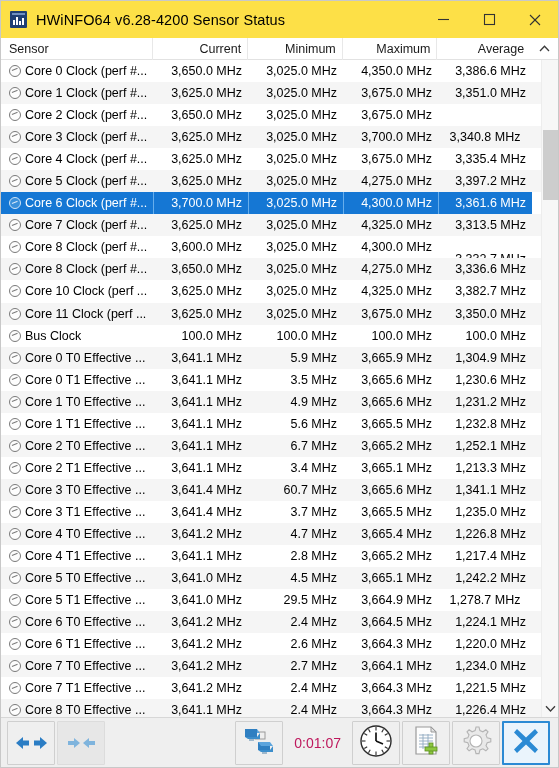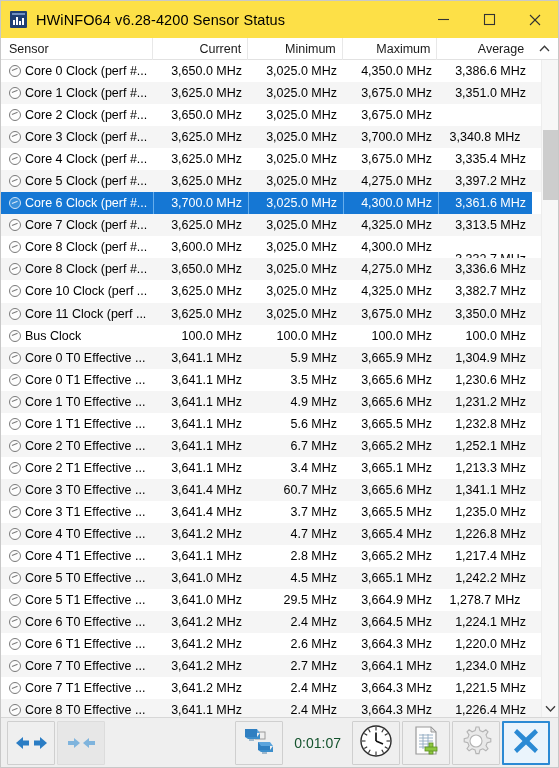--- a/index.html
+++ b/index.html
@@ -223,21 +223,21 @@
     justify-content: center;
     background: #efefef;
     border: 1px solid #cfcfcf;
     border-radius: 1px;
     position: relative;
   }
   .tbtn.flat { border-color: #dcdcdc; background: #e7e7e7; }
   .tbtn.accent { border: 2px solid #2b8ad4; background: #eaf4fc; }
   .timer-text {
     font-size: 14px;
-    color: #14532d;
+    color: #be185d;
     margin: 0 10px;
     white-space: nowrap;
   }
   .tb-spacer { flex: 1; }
 
   .arrow-pair { display:flex; align-items:center; gap: 1px; }
 </style>
 </head>
 <body>
 

